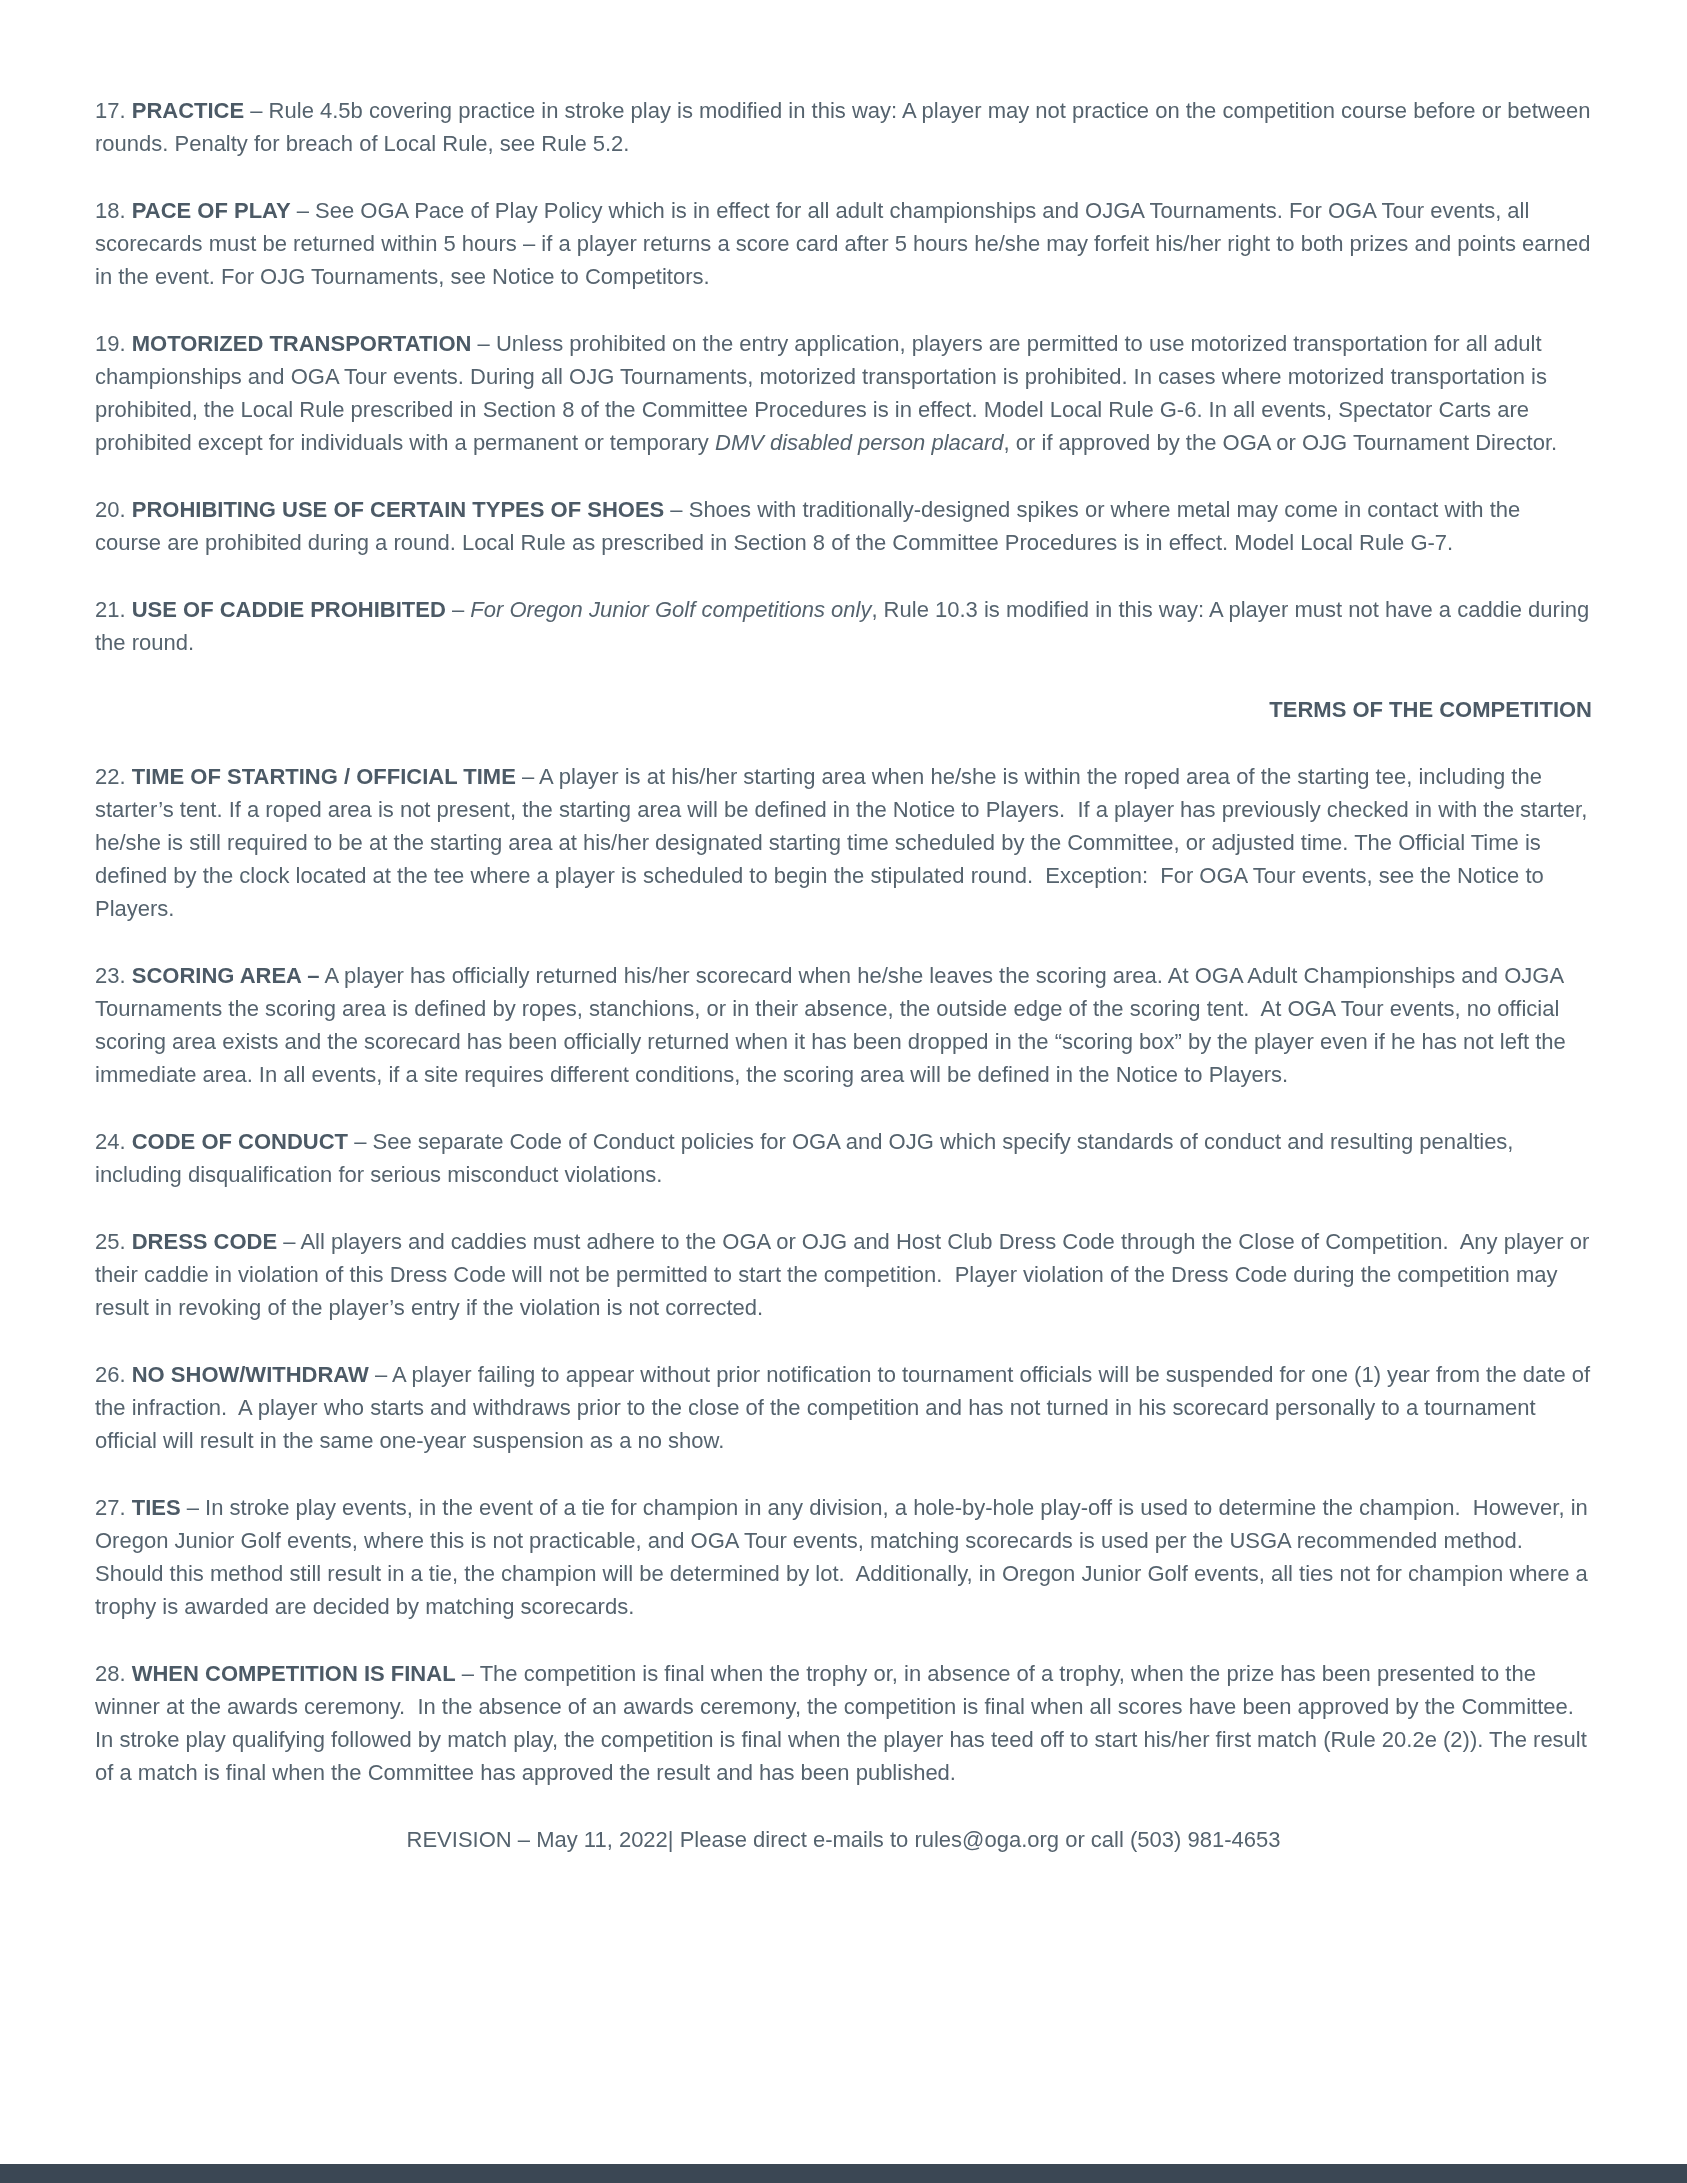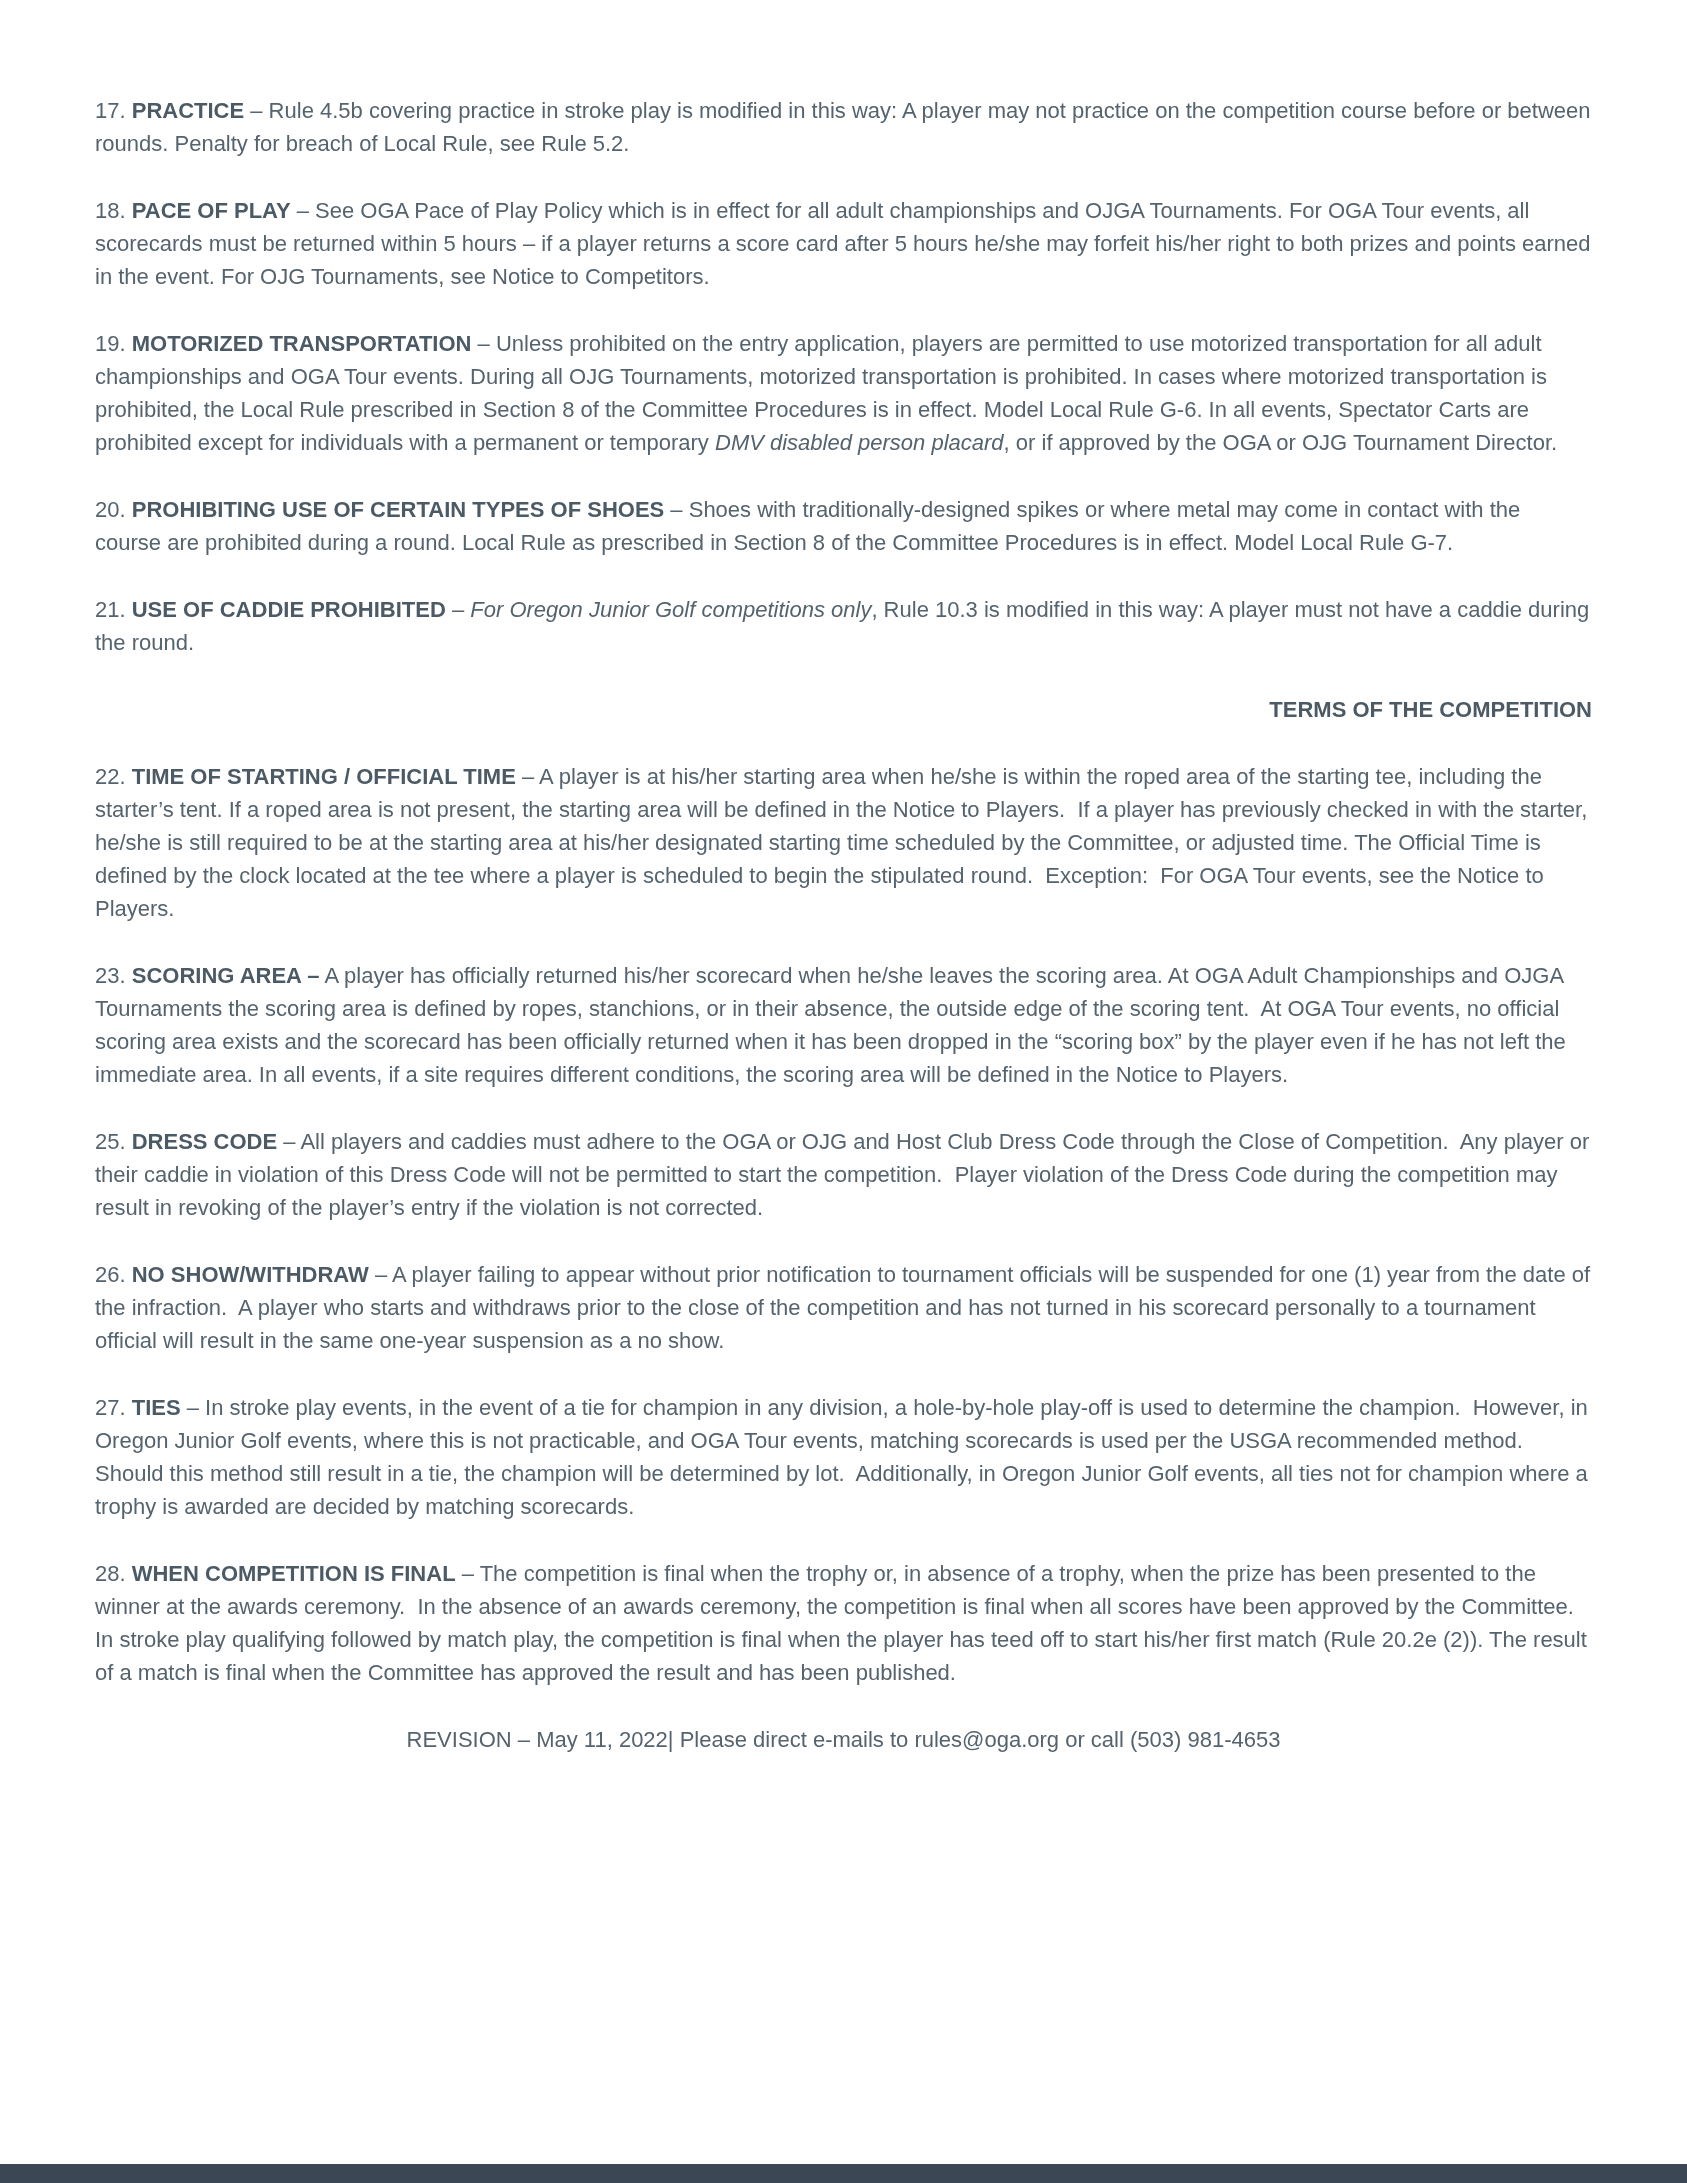--- a/index.html
+++ b/index.html
@@ -65,20 +65,21 @@
       <p class="rule" data-name="rule-paragraph-17"><span data-name="rule-number">17. </span><strong data-name="rule-title">PRACTICE</strong><span data-name="rule-text-run"> – Rule 4.5b covering practice in stroke play is modified in this way: A player may not practice on the competition course before or between rounds. Penalty for breach of Local Rule, see Rule 5.2.</span></p>
       <p class="rule" data-name="rule-paragraph-18"><span data-name="rule-number">18. </span><strong data-name="rule-title">PACE OF PLAY</strong><span data-name="rule-text-run"> – See OGA Pace of Play Policy which is in effect for all adult championships and OJGA Tournaments. For OGA Tour events, all scorecards must be returned within 5 hours – if a player returns a score card after 5 hours he/she may forfeit his/her right to both prizes and points earned in the event. For OJG Tournaments, see Notice to Competitors.</span></p>
       <p class="rule" data-name="rule-paragraph-19"><span data-name="rule-number">19. </span><strong data-name="rule-title">MOTORIZED TRANSPORTATION</strong><span data-name="rule-text-run"> – Unless prohibited on the entry application, players are permitted to use motorized transportation for all adult championships and OGA Tour events. During all OJG Tournaments, motorized transportation is prohibited. In cases where motorized transportation is prohibited, the Local Rule prescribed in Section 8 of the Committee Procedures is in effect. Model Local Rule G-6. In all events, Spectator Carts are prohibited except for individuals with a permanent or temporary </span><em data-name="rule-text-run">DMV disabled person placard</em><span data-name="rule-text-run">, or if approved by the OGA or OJG Tournament Director.</span></p>
       <p class="rule" data-name="rule-paragraph-20"><span data-name="rule-number">20. </span><strong data-name="rule-title">PROHIBITING USE OF CERTAIN TYPES OF SHOES</strong><span data-name="rule-text-run"> – Shoes with traditionally-designed spikes or where metal may come in contact with the course are prohibited during a round. Local Rule as prescribed in Section 8 of the Committee Procedures is in effect. Model Local Rule G-7.</span></p>
       <p class="rule" data-name="rule-paragraph-21"><span data-name="rule-number">21. </span><strong data-name="rule-title">USE OF CADDIE PROHIBITED</strong><span data-name="rule-text-run"> – </span><em data-name="rule-text-run">For Oregon Junior Golf competitions only</em><span data-name="rule-text-run">, Rule 10.3 is modified in this way: A player must not have a caddie during the round.</span></p>
     </section>
     <section data-name="rules-section">
       <h2 class="section-heading" data-name="section-heading">TERMS OF THE COMPETITION</h2>
       <p class="rule" data-name="rule-paragraph-22"><span data-name="rule-number">22. </span><strong data-name="rule-title">TIME OF STARTING / OFFICIAL TIME</strong><span data-name="rule-text-run"> – A player is at his/her starting area when he/she is within the roped area of the starting tee, including the starter’s tent. If a roped area is not present, the starting area will be defined in the Notice to Players.  If a player has previously checked in with the starter, he/she is still required to be at the starting area at his/her designated starting time scheduled by the Committee, or adjusted time. The Official Time is defined by the clock located at the tee where a player is scheduled to begin the stipulated round.  Exception:  For OGA Tour events, see the Notice to Players.</span></p>
       <p class="rule" data-name="rule-paragraph-23"><span data-name="rule-number">23. </span><strong data-name="rule-title">SCORING AREA –</strong><span data-name="rule-text-run"> A player has officially returned his/her scorecard when he/she leaves the scoring area. At OGA Adult Championships and OJGA Tournaments the scoring area is defined by ropes, stanchions, or in their absence, the outside edge of the scoring tent.  At OGA Tour events, no official scoring area exists and the scorecard has been officially returned when it has been dropped in the “scoring box” by the player even if he has not left the immediate area. In all events, if a site requires different conditions, the scoring area will be defined in the Notice to Players.</span></p>
+      <p class="rule" data-name="rule-paragraph-24"><span data-name="rule-number">24. </span><strong data-name="rule-title">CODE OF CONDUCT</strong><span data-name="rule-text-run"> – See separate Code of Conduct policies for OGA and OJG which specify standards of conduct and resulting penalties, including disqualification for serious misconduct violations.</span></p>
       <p class="rule" data-name="rule-paragraph-25"><span data-name="rule-number">25. </span><strong data-name="rule-title">DRESS CODE</strong><span data-name="rule-text-run"> – All players and caddies must adhere to the OGA or OJG and Host Club Dress Code through the Close of Competition.  Any player or their caddie in violation of this Dress Code will not be permitted to start the competition.  Player violation of the Dress Code during the competition may result in revoking of the player’s entry if the violation is not corrected.</span></p>
       <p class="rule" data-name="rule-paragraph-26"><span data-name="rule-number">26. </span><strong data-name="rule-title">NO SHOW/WITHDRAW</strong><span data-name="rule-text-run"> – A player failing to appear without prior notification to tournament officials will be suspended for one (1) year from the date of the infraction.  A player who starts and withdraws prior to the close of the competition and has not turned in his scorecard personally to a tournament official will result in the same one-year suspension as a no show.</span></p>
       <p class="rule" data-name="rule-paragraph-27"><span data-name="rule-number">27. </span><strong data-name="rule-title">TIES</strong><span data-name="rule-text-run"> – In stroke play events, in the event of a tie for champion in any division, a hole-by-hole play-off is used to determine the champion.  However, in Oregon Junior Golf events, where this is not practicable, and OGA Tour events, matching scorecards is used per the USGA recommended method.  Should this method still result in a tie, the champion will be determined by lot.  Additionally, in Oregon Junior Golf events, all ties not for champion where a trophy is awarded are decided by matching scorecards.</span></p>
       <p class="rule" data-name="rule-paragraph-28"><span data-name="rule-number">28. </span><strong data-name="rule-title">WHEN COMPETITION IS FINAL</strong><span data-name="rule-text-run"> – The competition is final when the trophy or, in absence of a trophy, when the prize has been presented to the winner at the awards ceremony.  In the absence of an awards ceremony, the competition is final when all scores have been approved by the Committee.  In stroke play qualifying followed by match play, the competition is final when the player has teed off to start his/her first match (Rule 20.2e (2)). The result of a match is final when the Committee has approved the result and has been published.</span></p>
     </section>
   </main>
 
 <footer class="revision" data-name="revision-footer">REVISION – May 11, 2022| Please direct e-mails to rules@oga.org or call (503) 981-4653</footer>
 
 <div class="bottom-bar" data-name="bottom-bar" style="background: rgb(59, 71, 84);"></div>

